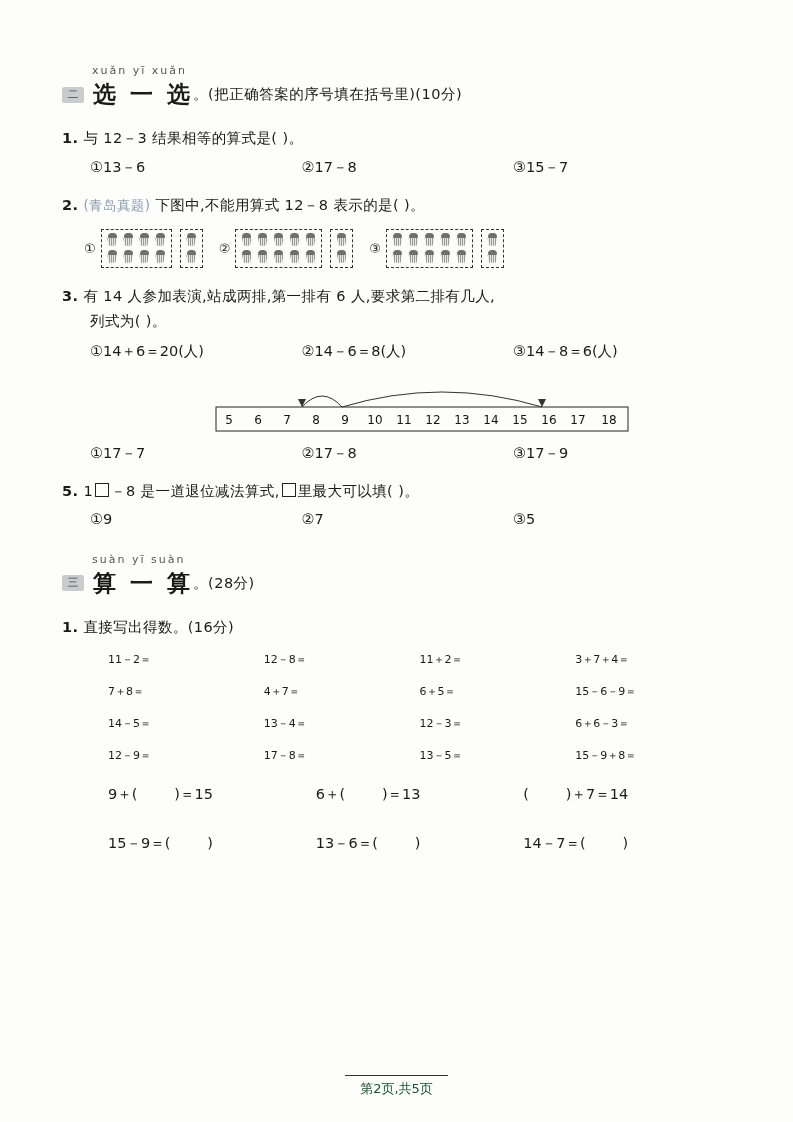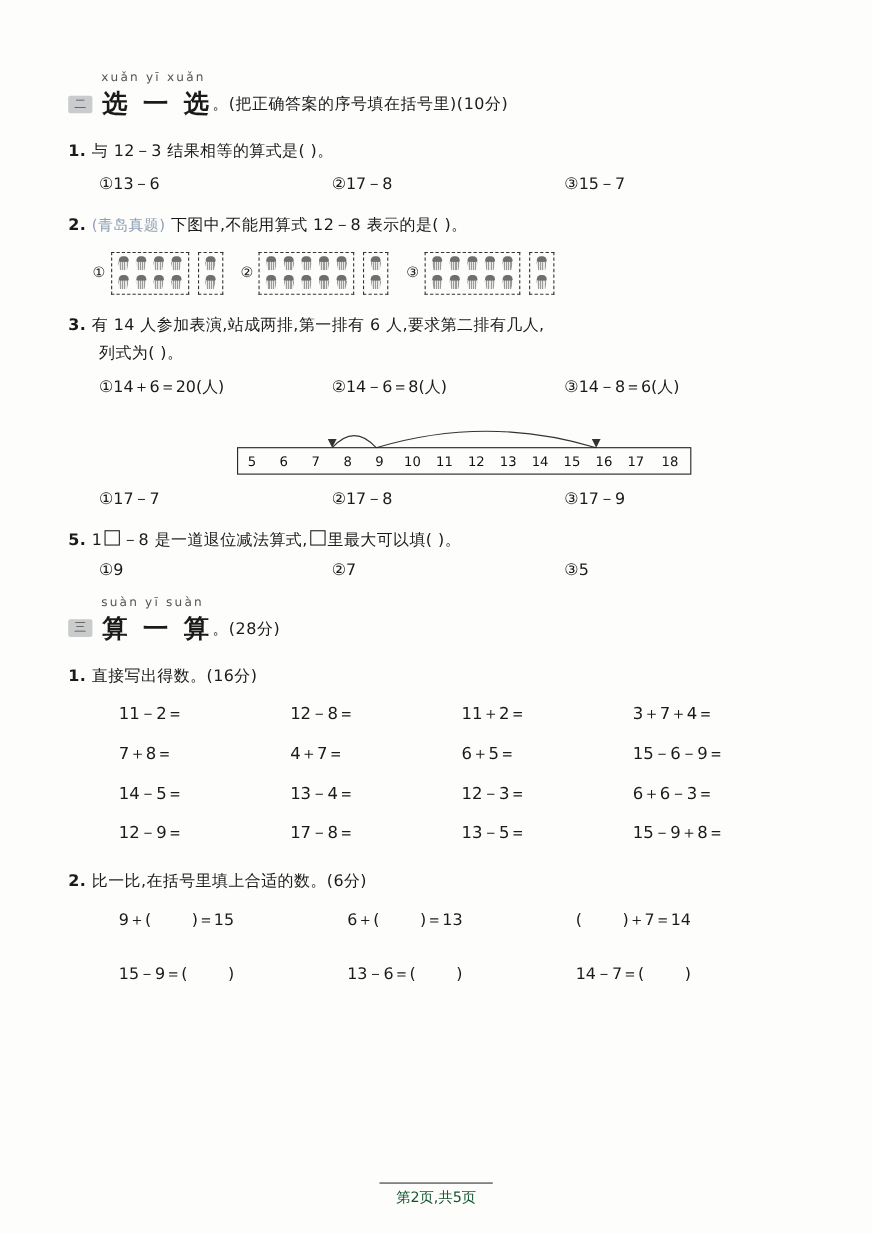--- a/index.html
+++ b/index.html
@@ -127,21 +127,21 @@
   }
   .nl-svg{ display:block; }
 
   
   .calc-grid{
     display:grid;
     grid-template-columns:repeat(4,1fr);
     row-gap:17px;
     margin-top:12px;
     padding-left:46px;
-    font-size:15px;
+    font-size:11px;
     font-family:"DejaVu Sans", sans-serif;
   }
   .calc-grid3{
     display:grid;
     grid-template-columns:repeat(3,1fr);
     row-gap:30px;
     margin-top:12px;
     padding-left:46px;
     font-size:14.5px;
     font-family:"DejaVu Sans", sans-serif;
@@ -351,21 +351,21 @@
       <span class="q-num">5.</span>
       <span>1</span><span class="sq"></span><span>－8 是一道退位减法算式,</span><span class="sq"></span><span>里最大可以填(        )。</span>
     </div>
     <div class="opts">
       <span class="opt">①9</span>
       <span class="opt">②7</span>
       <span class="opt">③5</span>
     </div>
   </div>
 
-  <div class="sec-head" style="margin-top:14px;">
+  <div class="sec-head" style="margin-top:26px;">
     <div class="pinyin">suàn yī suàn</div>
     <div class="sec-row">
       <div class="sec-badge">三</div>
       <div class="sec-title">算 一 算</div>
       <div class="sec-desc">。(28分)</div>
     </div>
   </div>
 
   <div class="q">
     <div class="q-line">
@@ -386,24 +386,20 @@
       <span class="cell">12－3＝</span>
       <span class="cell">6＋6－3＝</span>
       <span class="cell">12－9＝</span>
       <span class="cell">17－8＝</span>
       <span class="cell">13－5＝</span>
       <span class="cell">15－9＋8＝</span>
     </div>
   </div>
 
   <div class="q" style="margin-top:22px;">
-    <div class="q-line">
-      <span class="q-num">2.</span>
-      <span>比一比,在括号里填上合适的数。(6分)</span>
-    </div>
     <div class="calc-grid3">
       <span class="cell">9＋(        )＝15</span>
       <span class="cell">6＋(        )＝13</span>
       <span class="cell">(        )＋7＝14</span>
       <span class="cell">15－9＝(        )</span>
       <span class="cell">13－6＝(        )</span>
       <span class="cell">14－7＝(        )</span>
     </div>
   </div>
 

